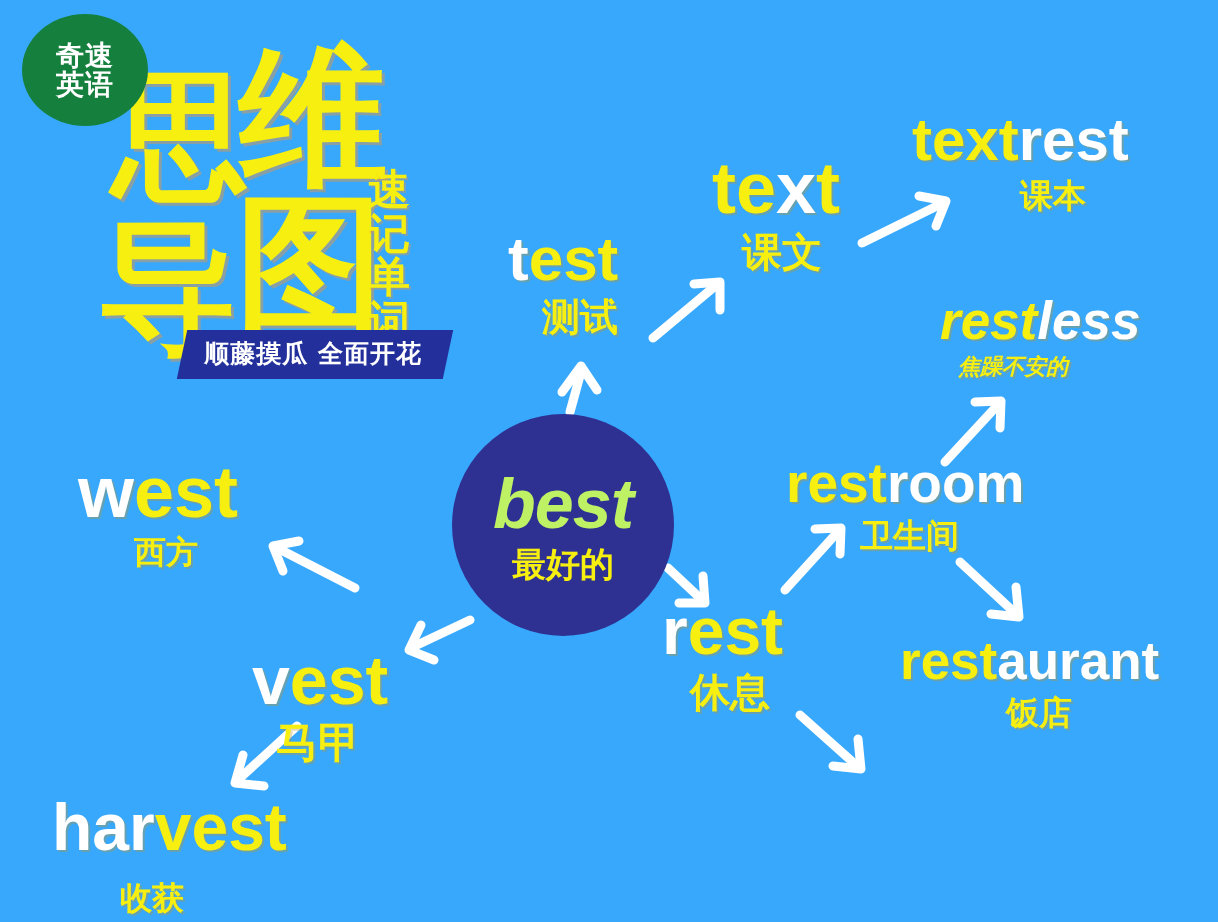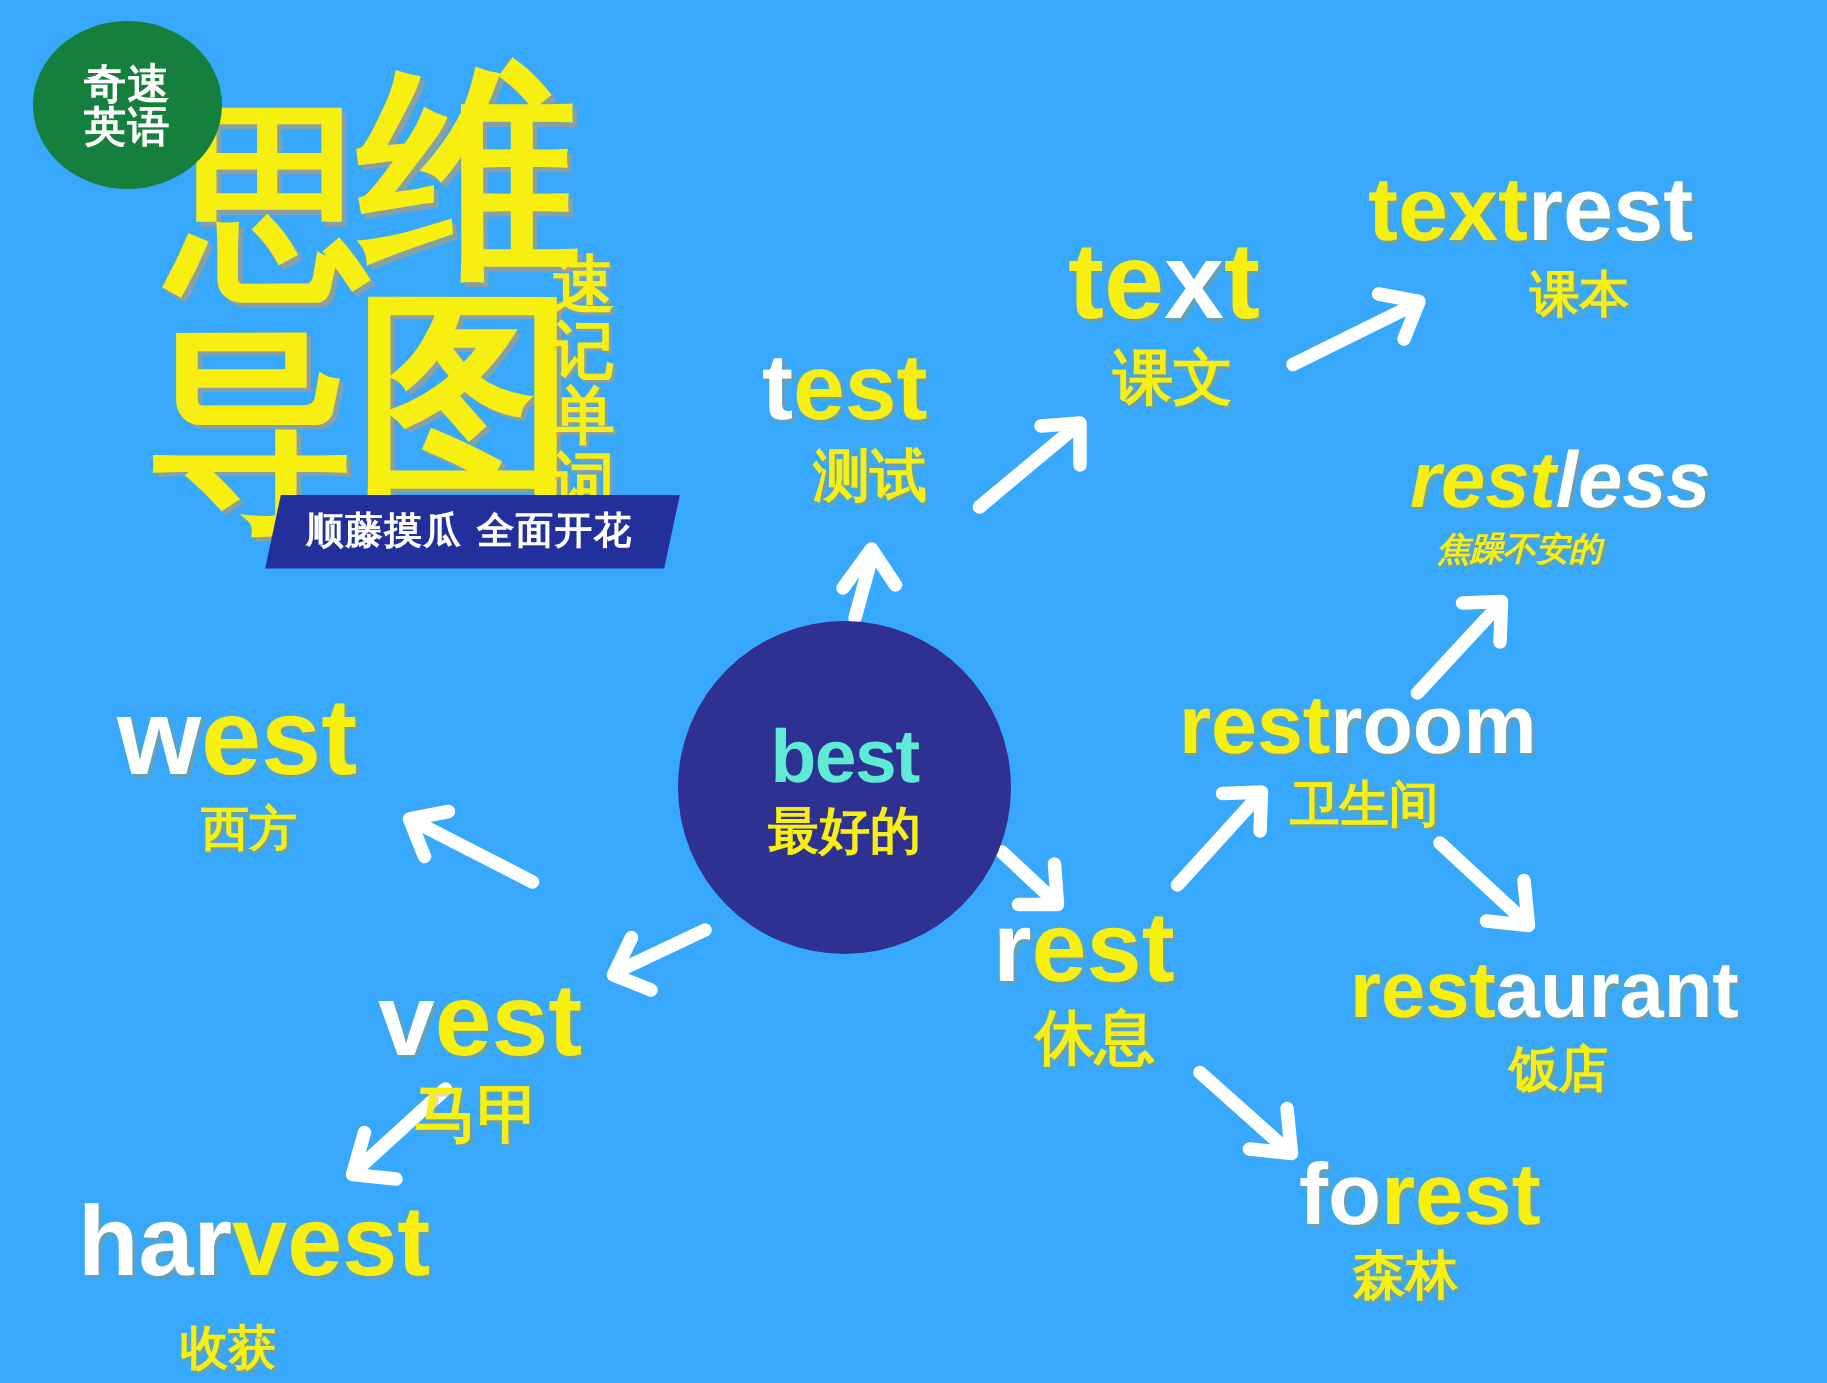--- a/index.html
+++ b/index.html
@@ -122,25 +122,26 @@
     height: 222px;
     border-radius: 50%;
     background: #2e3192;
     z-index: 4;
     display: flex;
     flex-direction: column;
     align-items: center;
     justify-content: center;
   }
   #center-node .en {
-    color: #5eead4;
-    font-size: 50px;
+    color: #bef264;
+    font-size: 70px;
     font-weight: bold;
     line-height: 1;
     letter-spacing: -1px;
+    font-style: italic;
   }
   #center-node .cn {
     color: #f7ef0f;
     font-size: 34px;
     font-weight: bold;
     line-height: 1;
     margin-top: 8px;
     font-family: "DejaVu Sans", sans-serif;
   }
   .node {
@@ -301,26 +302,20 @@
     <div class="cn" style="font-size:33px; margin-top:9px; margin-left:106px;">饭店</div>
   </div>
 
   <div class="node" style="left:662px; top:598px;">
     <div class="en" style="font-size:66px;">
       <span class="w">r</span><span class="y">est</span>
     </div>
     <div class="cn" style="font-size:40px; margin-top:8px; margin-left:28px;">休息</div>
   </div>
 
-  <div class="node" style="left:866px; top:768px;">
-    <div class="en" style="font-size:58px;">
-      <span class="w">fo</span><span class="y">rest</span>
-    </div>
-    <div class="cn" style="font-size:35px; margin-top:8px; margin-left:36px;">森林</div>
-  </div>
 
   <div class="node" style="left:78px; top:456px;">
     <div class="en" style="font-size:72px;">
       <span class="w">w</span><span class="y">est</span>
     </div>
     <div class="cn" style="font-size:32px; margin-top:8px; margin-left:56px;">西方</div>
   </div>
 
   <div class="node" style="left:252px; top:646px;">
     <div class="en" style="font-size:68px;">

